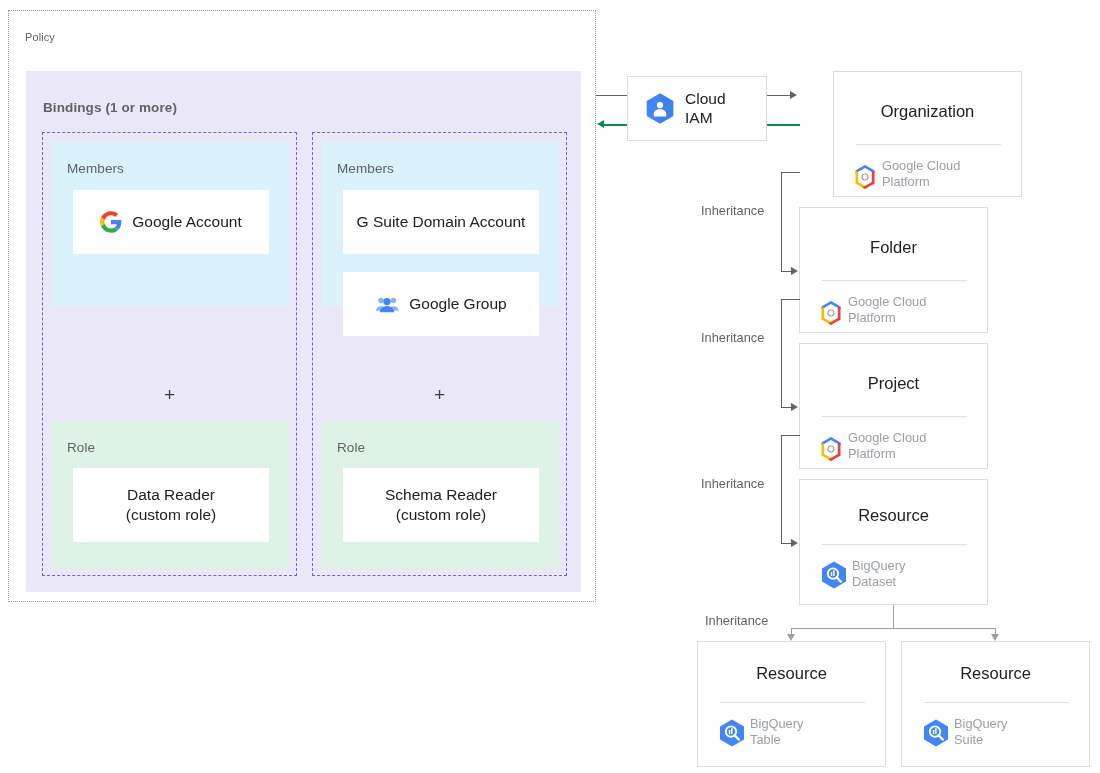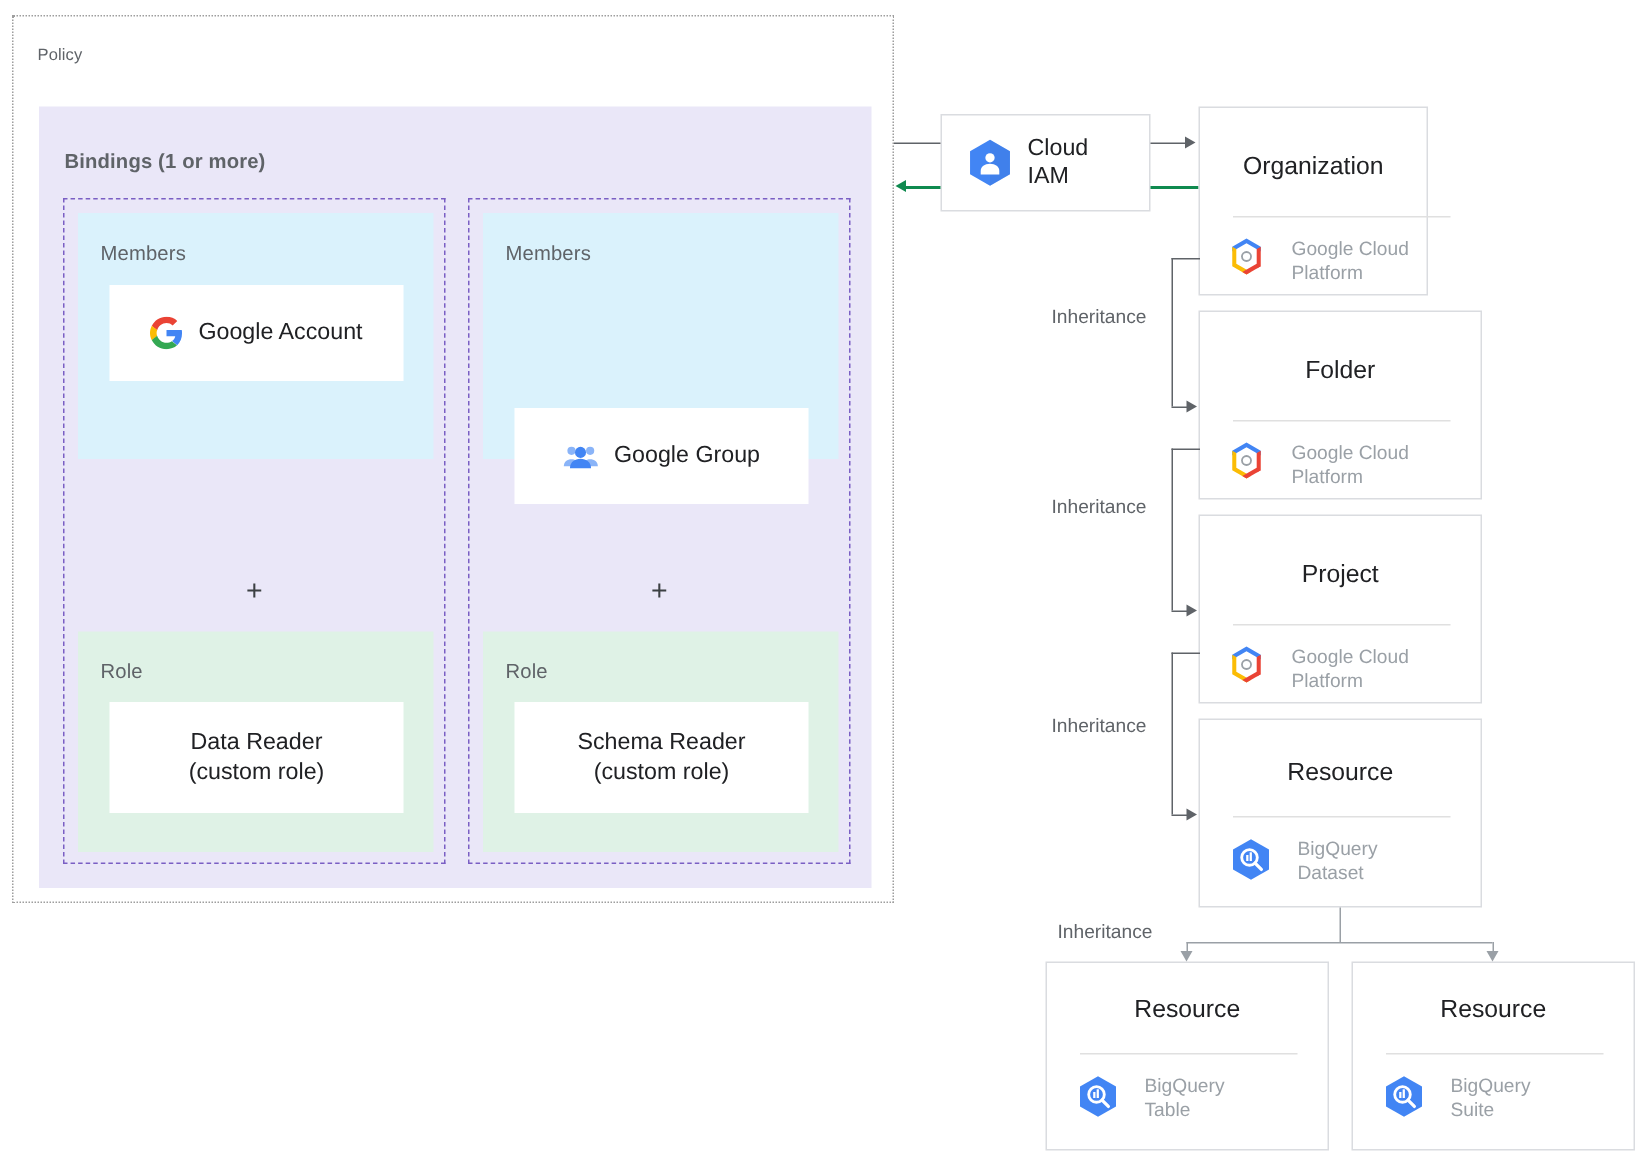--- a/index.html
+++ b/index.html
@@ -149,22 +149,22 @@
     color: #202124;
   }
   .node-rule {
     position: absolute;
     height: 1px;
     background: #e0e0e0;
   }
   .node-foot {
     position: absolute;
     display: flex;
-    align-items: flex-start;
-    gap: 16px;
+    align-items: flex-end;
+    gap: 3px;
   }
   .node-foot .foot-text {
     font-size: 12.8px;
     color: #9aa0a6;
     line-height: 1.25;
   }
 
   
   .iam-node {
     position: absolute;
@@ -261,20 +261,23 @@
             <span>Data Reader</span>
             <span>(custom role)</span>
           </div>
         </div>
       </div>
 
       <div class="binding right">
         <div class="members-panel">
           <div class="panel-label">Members</div>
 
+          <div class="card c1">
+            <span>G Suite Domain Account</span>
+          </div>
 
           <div class="card c2">
             <span>
               <svg width="24" height="18" viewBox="0 0 28 20">
                 <circle cx="7" cy="6" r="3.2" fill="#8ab4f8"></circle>
                 <path fill="#8ab4f8" d="M1 18c0-3.4 2.8-5.4 6-5.4s6 2 6 5.4z"></path>
                 <circle cx="21.5" cy="6" r="3.2" fill="#8ab4f8"></circle>
                 <path fill="#8ab4f8" d="M15.5 18c0-3.4 2.8-5.4 6-5.4s6 2 6 5.4z"></path>
                 <circle cx="14" cy="7.2" r="4.3" fill="#4285F4"></circle>
                 <path fill="#4285F4" d="M5.8 19.5c0-4.6 3.7-7.3 8.2-7.3s8.2 2.7 8.2 7.3z"></path>
@@ -312,21 +315,21 @@
   </div>
 
   <div class="ln h" style="left:596px; top:95px; width:31px;"></div>
   <div class="arrow-r" style="left:790px; top:90.5px;"></div>
   <div class="ln h" style="left:767px; top:95px; width:25px;"></div>
 
   <div class="ln-green" style="left:767px; top:124px; width:33px; height:1.6px;"></div>
   <div class="ln-green" style="left:604px; top:124px; width:23px; height:1.6px;"></div>
   <div class="arrow-l" style="left:597px; top:120.3px;"></div>
 
-  <div class="node" style="left:799px; top:71px; width:153px; height:126px;">
+  <div class="node" style="left:833px; top:71px; width:189px; height:126px;">
     <div class="node-title" style="top:30px;">Organization</div>
     <div class="node-rule" style="left:22px; top:72px; width:145px;"></div>
     <div class="node-foot" style="left:17px; top:86px;">
       <span>
         <svg width="28" height="26" viewBox="0 0 28 26">
           <path fill="#4285F4" d="M14 1 23.5 6.5v3.1L14 4.1 4.5 9.6V6.5z"></path>
           <path fill="#EA4335" d="M23.5 6.5v13L20.8 21V8z"></path>
           <path fill="#FBBC05" d="M4.5 6.5v13L14 25l2.8-1.6L7.2 17.9V8z"></path>
           <path fill="#EA4335" d="M23.5 19.5 14 25l-2.8-1.6 9.6-5.5z"></path>
           <circle cx="14" cy="13" r="4.7" fill="#ffffff"></circle>

